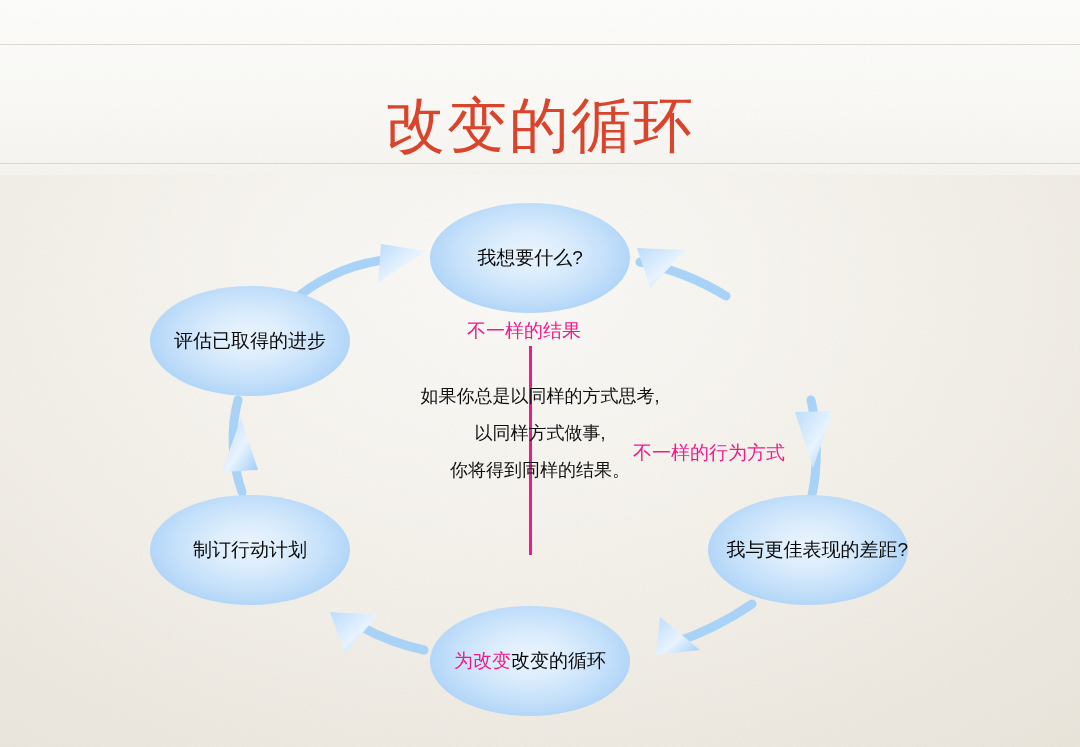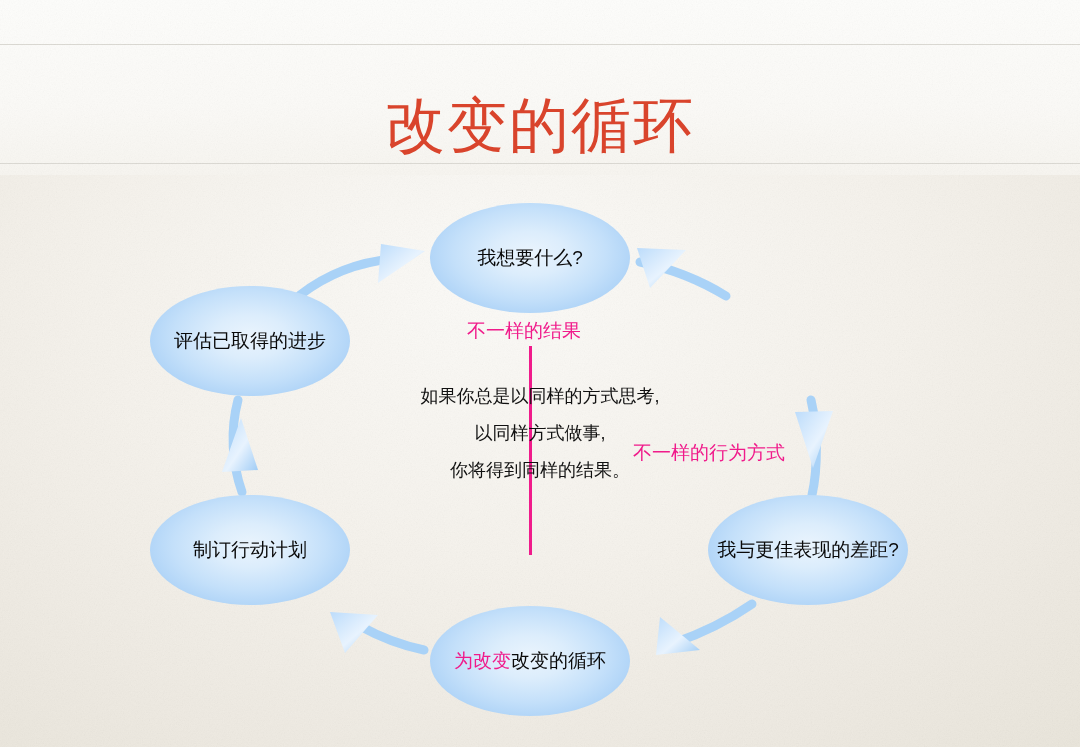--- a/index.html
+++ b/index.html
@@ -90,21 +90,21 @@
     color: #0a0a0a;
     font-size: 19px;
     line-height: 40px;
     z-index: 3;
   }
   .node .ln { display: block; white-space: nowrap; }
   .node .ln.accent { color: #f01b8b; }
 
   .n-top    { left: 430px; top: 203px;  width: 200px; height: 110px; }
   .n-right1 { left: 708px; top: 286px;  width: 200px; height: 110px; }
-  .n-right2 { left: 708px; top: 495px;  width: 200px; height: 110px; }
+  .n-right2 { left: 708px; top: 495px;  width: 200px; height: 110px; justify-content: flex-end; }
   .n-bottom { left: 430px; top: 606px;  width: 200px; height: 110px; }
   .n-left2  { left: 150px; top: 495px;  width: 200px; height: 110px; }
   .n-left1  { left: 150px; top: 286px;  width: 200px; height: 110px; }
 
   
   #center-line {
     position: absolute;
     left: 529px;
     top: 346px;
     width: 3px;

